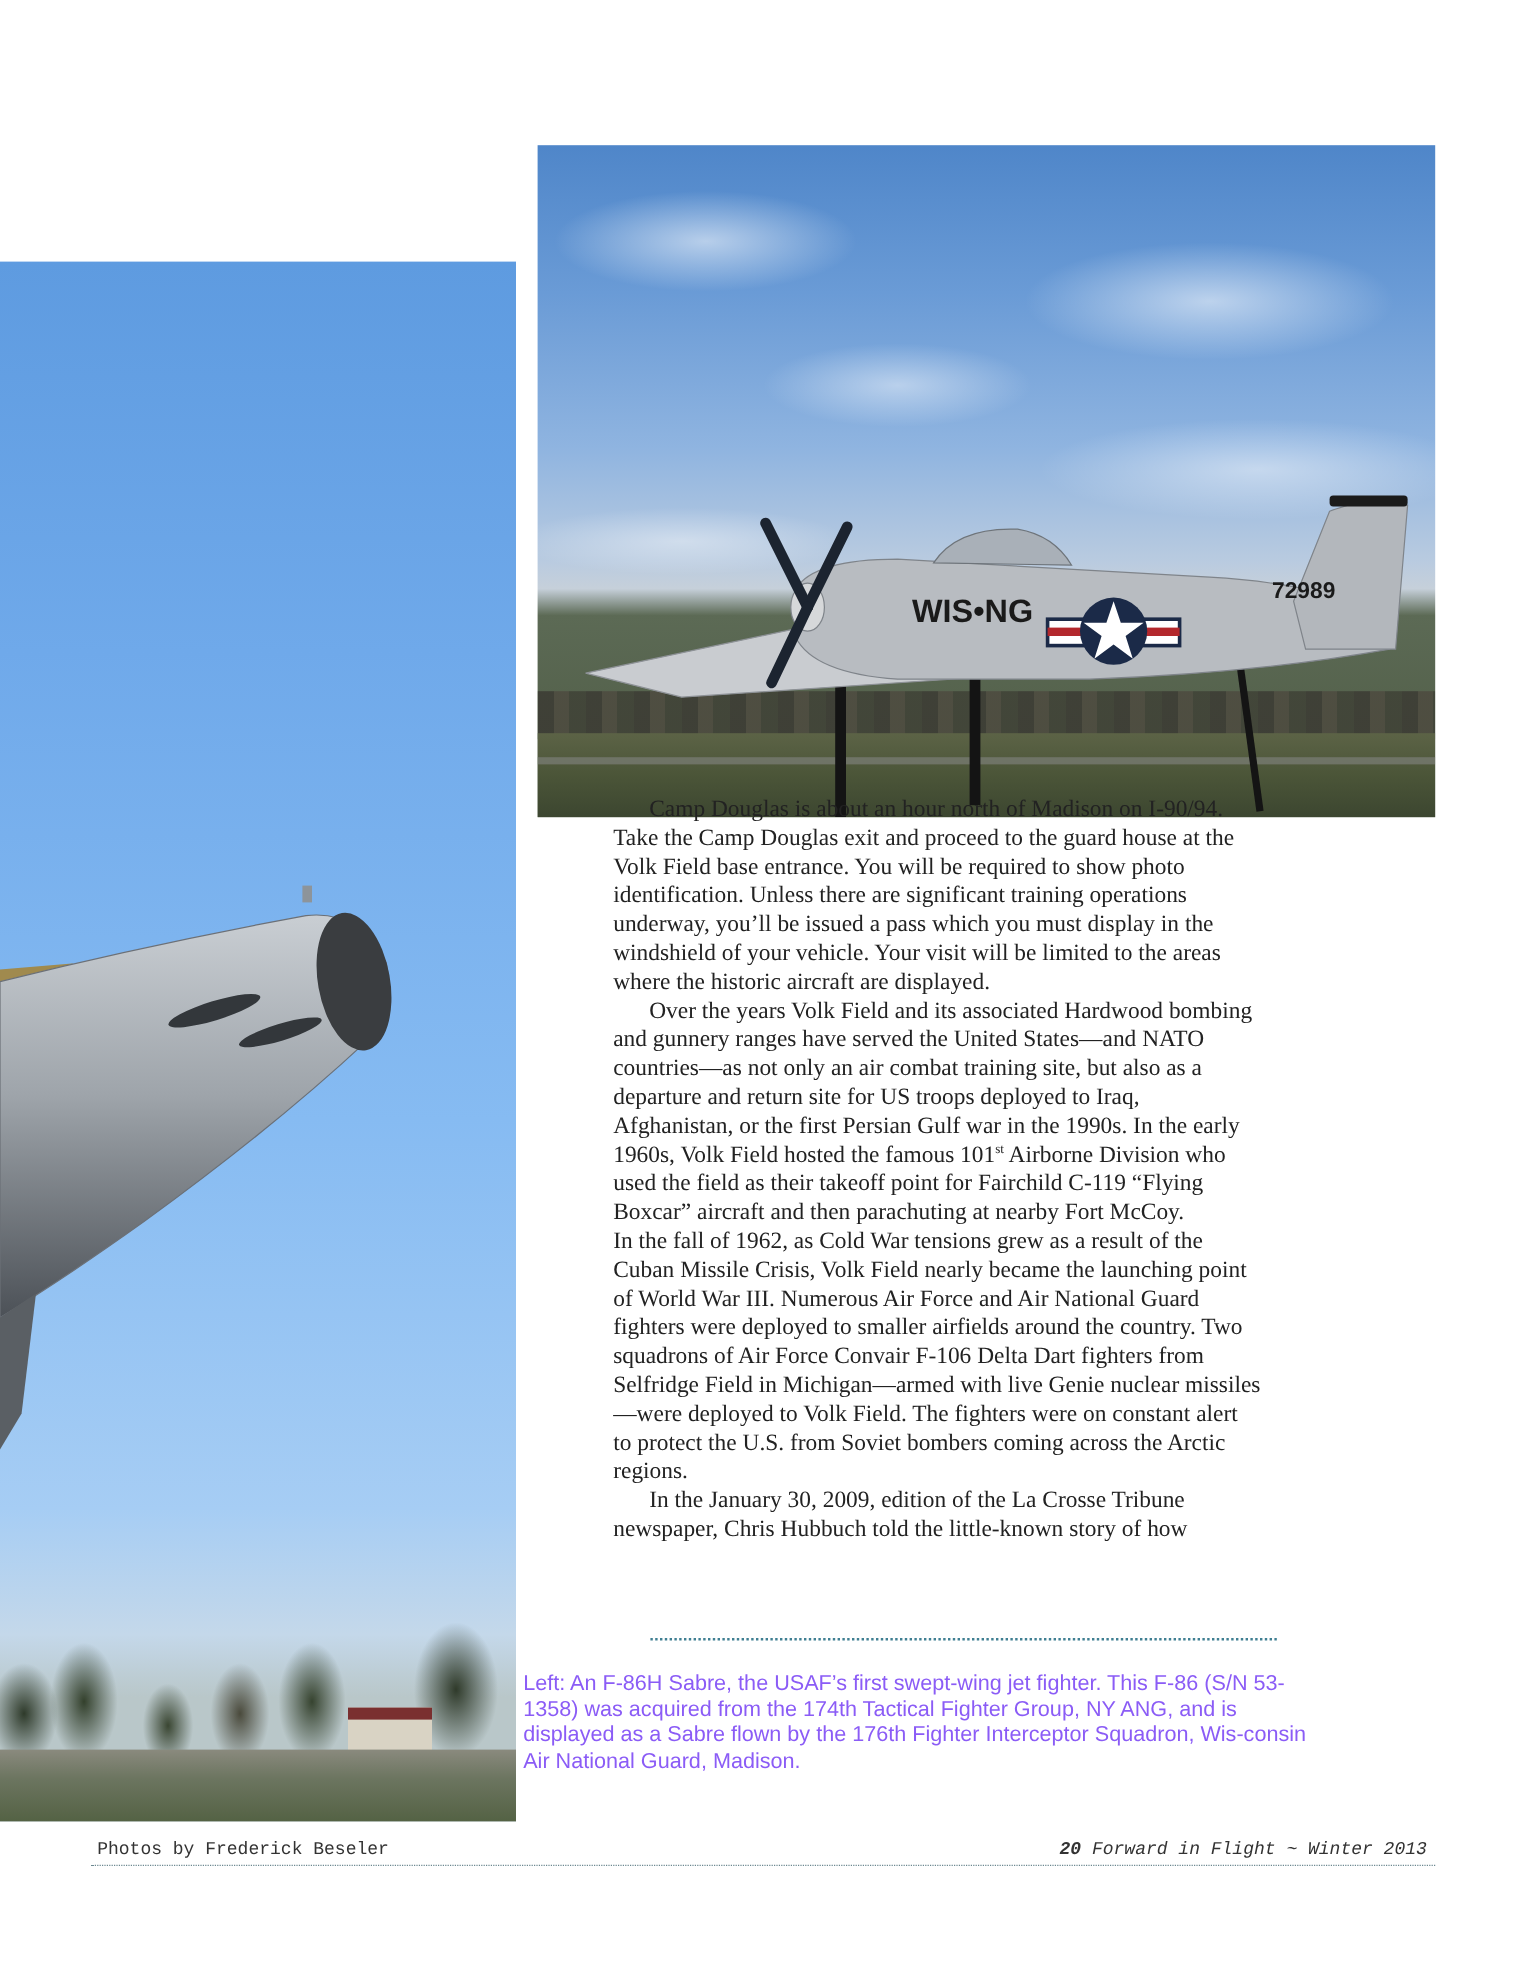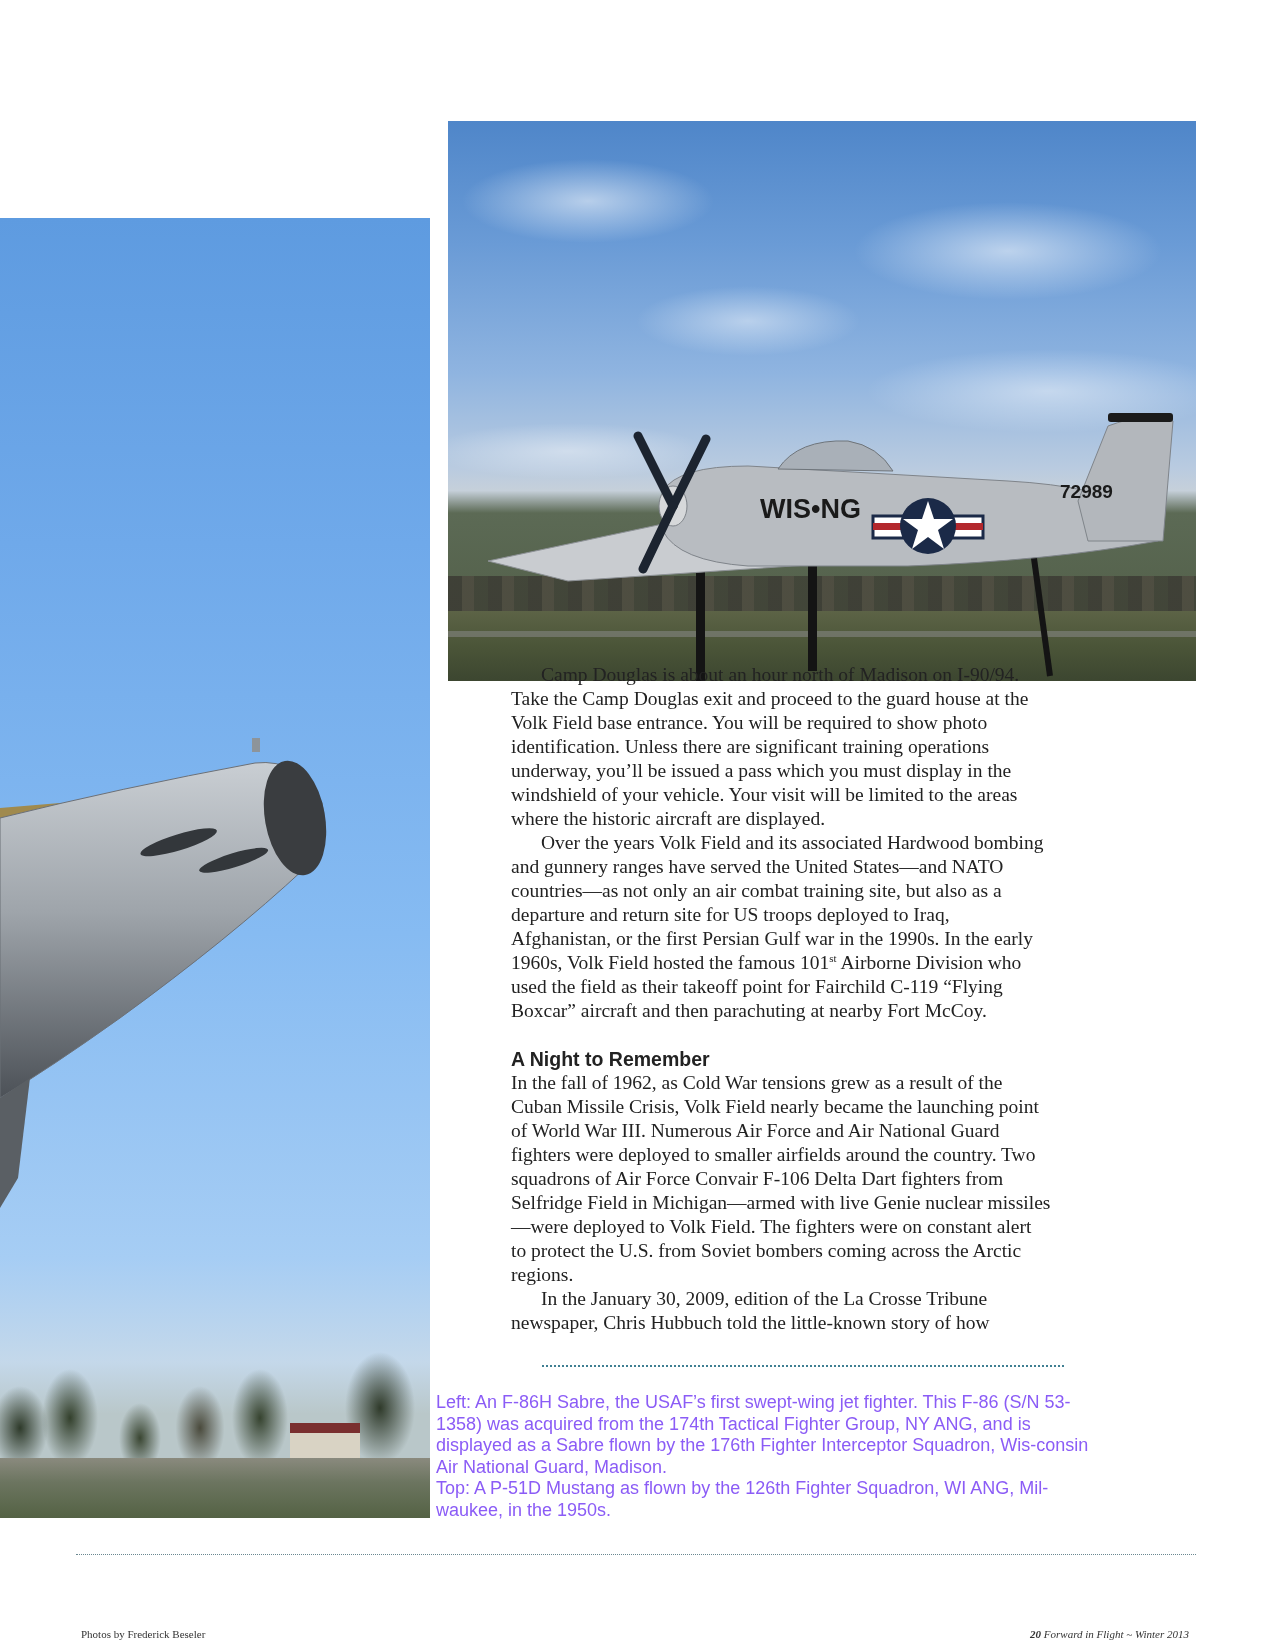--- a/index.html
+++ b/index.html
@@ -86,23 +86,23 @@
     font-size: 18px; line-height: 21.5px; color: #8b5cf6;
   }
   .caption p { margin: 0; }
 
   
   .footer-rule {
     position: absolute; left: 76px; top: 1554px; width: 1120px;
     border-top: 1px dotted #6b8890;
   }
   .footer-left, .footer-right {
-    position: absolute; top: 1628px;
-    font-family: Liberation Serif, serif;
-    font-size: 11px; color: #333;
+    position: absolute; top: 1533px;
+    font-family: Liberation Mono, monospace;
+    font-size: 15px; color: #333;
   }
   .footer-left { left: 81px; }
   .footer-right { right: 86px; font-style: italic; }
   .footer-right b { font-weight: bold; }
 </style>
 </head>
 <body>
 
 <div class="photo-top">
   <div class="clouds"></div>
@@ -163,26 +163,24 @@
 
     <rect x="252" y="520" width="8" height="14" fill="#8d949a"></rect>
 
     <polygon points="0,880 30,860 18,960 0,990" fill="#5a5f64"></polygon>
   </svg>
 </div>
 
 <div class="article">
   <p class="indent">Camp Douglas is about an hour north of Madison on I-90/94. Take the Camp Douglas exit and proceed to the guard house at the Volk Field base entrance. You will be required to show photo identification. Unless there are significant training operations underway, you’ll be issued a pass which you must display in the windshield of your vehicle. Your visit will be limited to the areas where the historic aircraft are displayed.</p>
   <p class="indent"><span>Over the years Volk Field and its associated Hardwood bombing and gunnery ranges have served the United States—and NATO countries—as not only an air combat training site, but also as a departure and return site for US troops deployed to Iraq, Afghanistan, or the first Persian Gulf war in the 1990s. In the early 1960s, Volk Field hosted the famous 101</span><sup>st</sup><span> Airborne Division who used the field as their takeoff point  for Fairchild C-119 “Flying Boxcar” aircraft and then parachuting at nearby Fort McCoy.</span></p>
-  <h3>A Night to Remember</h3>
   <p>In the fall of 1962, as Cold War tensions grew as a result of the Cuban Missile Crisis, Volk Field nearly became the launching point of World War III. Numerous Air Force and Air National Guard fighters were deployed to smaller airfields around the country. Two squadrons of Air Force Convair F-106 Delta Dart fighters from Selfridge Field in Michigan—armed with live Genie nuclear missiles—were deployed to Volk Field. The fighters were on constant alert to protect the U.S. from Soviet bombers coming across the Arctic regions.</p>
   <p class="indent">In the January 30, 2009, edition of the La Crosse Tribune newspaper, Chris Hubbuch told the little-known story of how</p>
 </div>
 <div class="article-rule"></div>
 
 <div class="caption">
   <p>Left: An F-86H Sabre, the USAF’s first swept-wing jet fighter. This F-86 (S/N 53-1358) was acquired from the 174th Tactical Fighter Group, NY ANG, and is displayed as a Sabre flown by the 176th Fighter Interceptor Squadron, Wis-consin Air National Guard, Madison.</p>
-  <p>Top: A P-51D Mustang as flown by the 126th Fighter Squadron, WI ANG, Mil-waukee, in the 1950s.</p>
 </div>
 
 <div class="footer-rule"></div>
 <div class="footer-left">Photos by Frederick Beseler</div>
 <div class="footer-right"><b>20</b><span> Forward in Flight ~ Winter 2013</span></div>
 
 </body></html>

